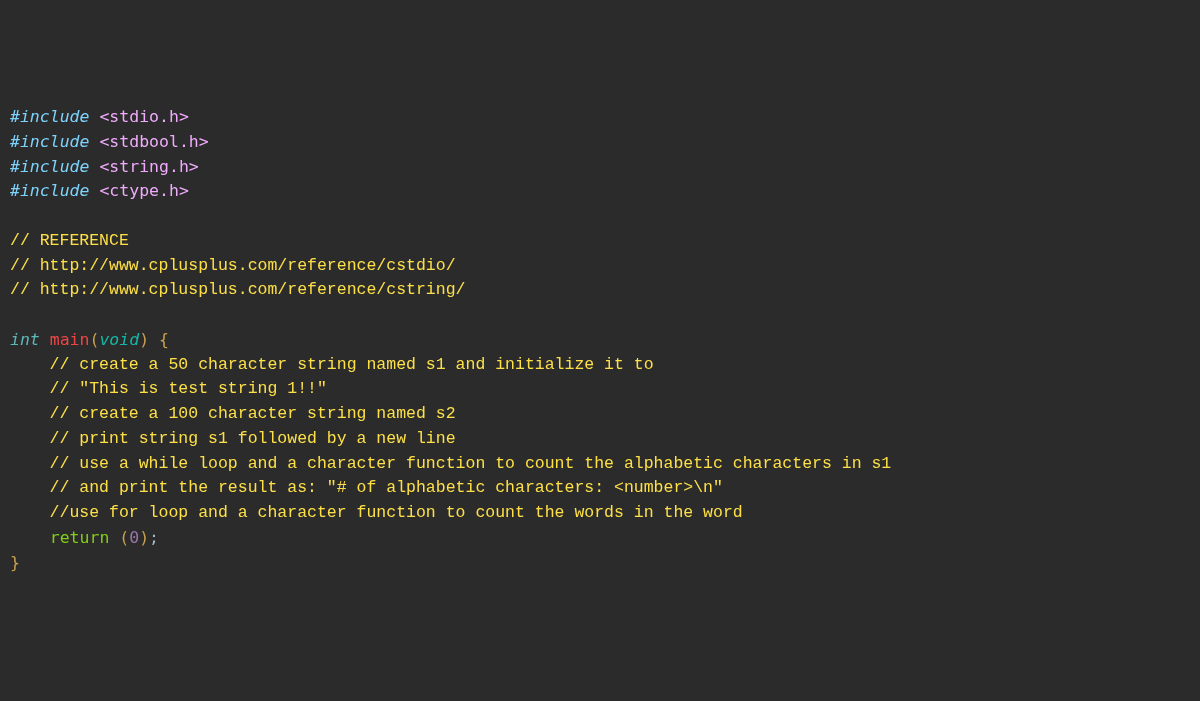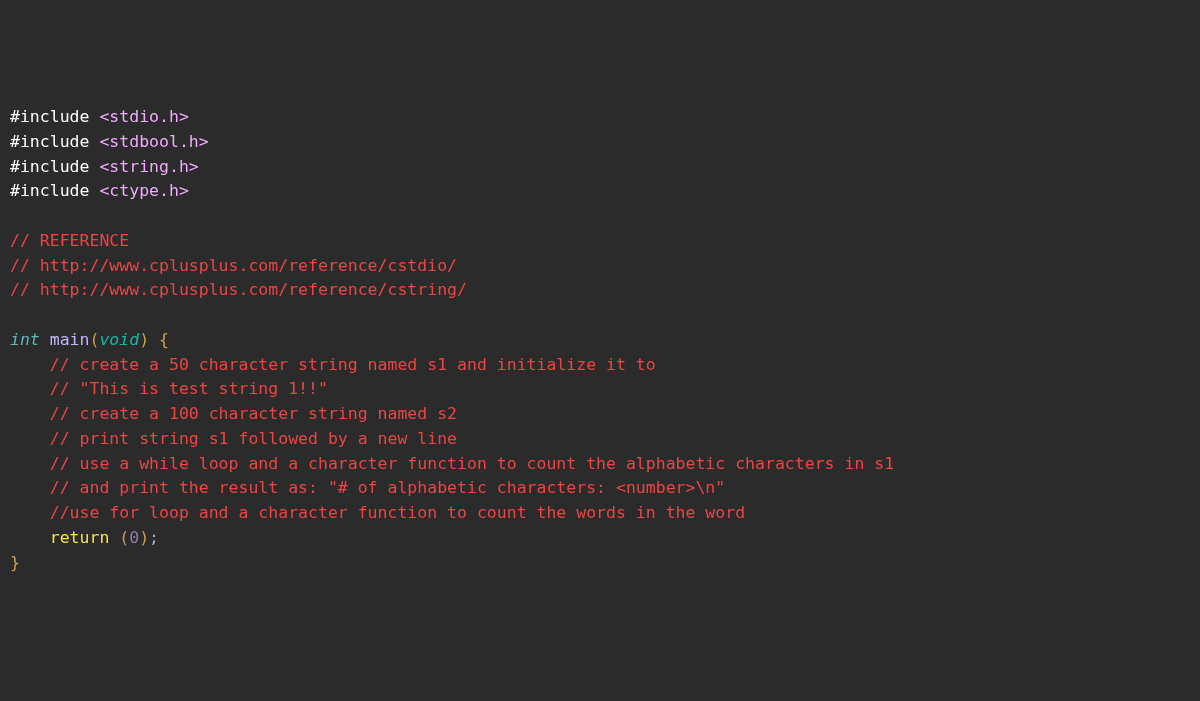--- a/index.html
+++ b/index.html
@@ -16,47 +16,49 @@
       padding: 6px 10px;
       white-space: pre;
       width: 1200px;
       height: 701px;
       overflow: hidden;
     }
     .line {
       display: block;
     }
     .directive {
-      color: #ffffff;
+      color: #7dd3fc;
+      font-style: italic;
     }
     .header {
       color: #f0abfc;
     }
     .comment {
-      color: #ef4444;
+      color: #fde047;
+      font-family: Liberation Mono, monospace;
     }
     .type {
       color: #5fb8b8;
       font-style: italic;
     }
     .void-kw {
       color: #14b8a6;
       font-style: italic;
     }
     .func-name {
-      color: #c4b5fd;
+      color: #ef4444;
     }
     .paren {
       color: #c9a050;
     }
     .brace {
       color: #c9a050;
     }
     .keyword {
-      color: #fde047;
+      color: #84cc16;
     }
     .number {
       color: #9876aa;
     }
     .semi {
       color: #a9b7c6;
     }
   </style>
 </head>
 <body>

